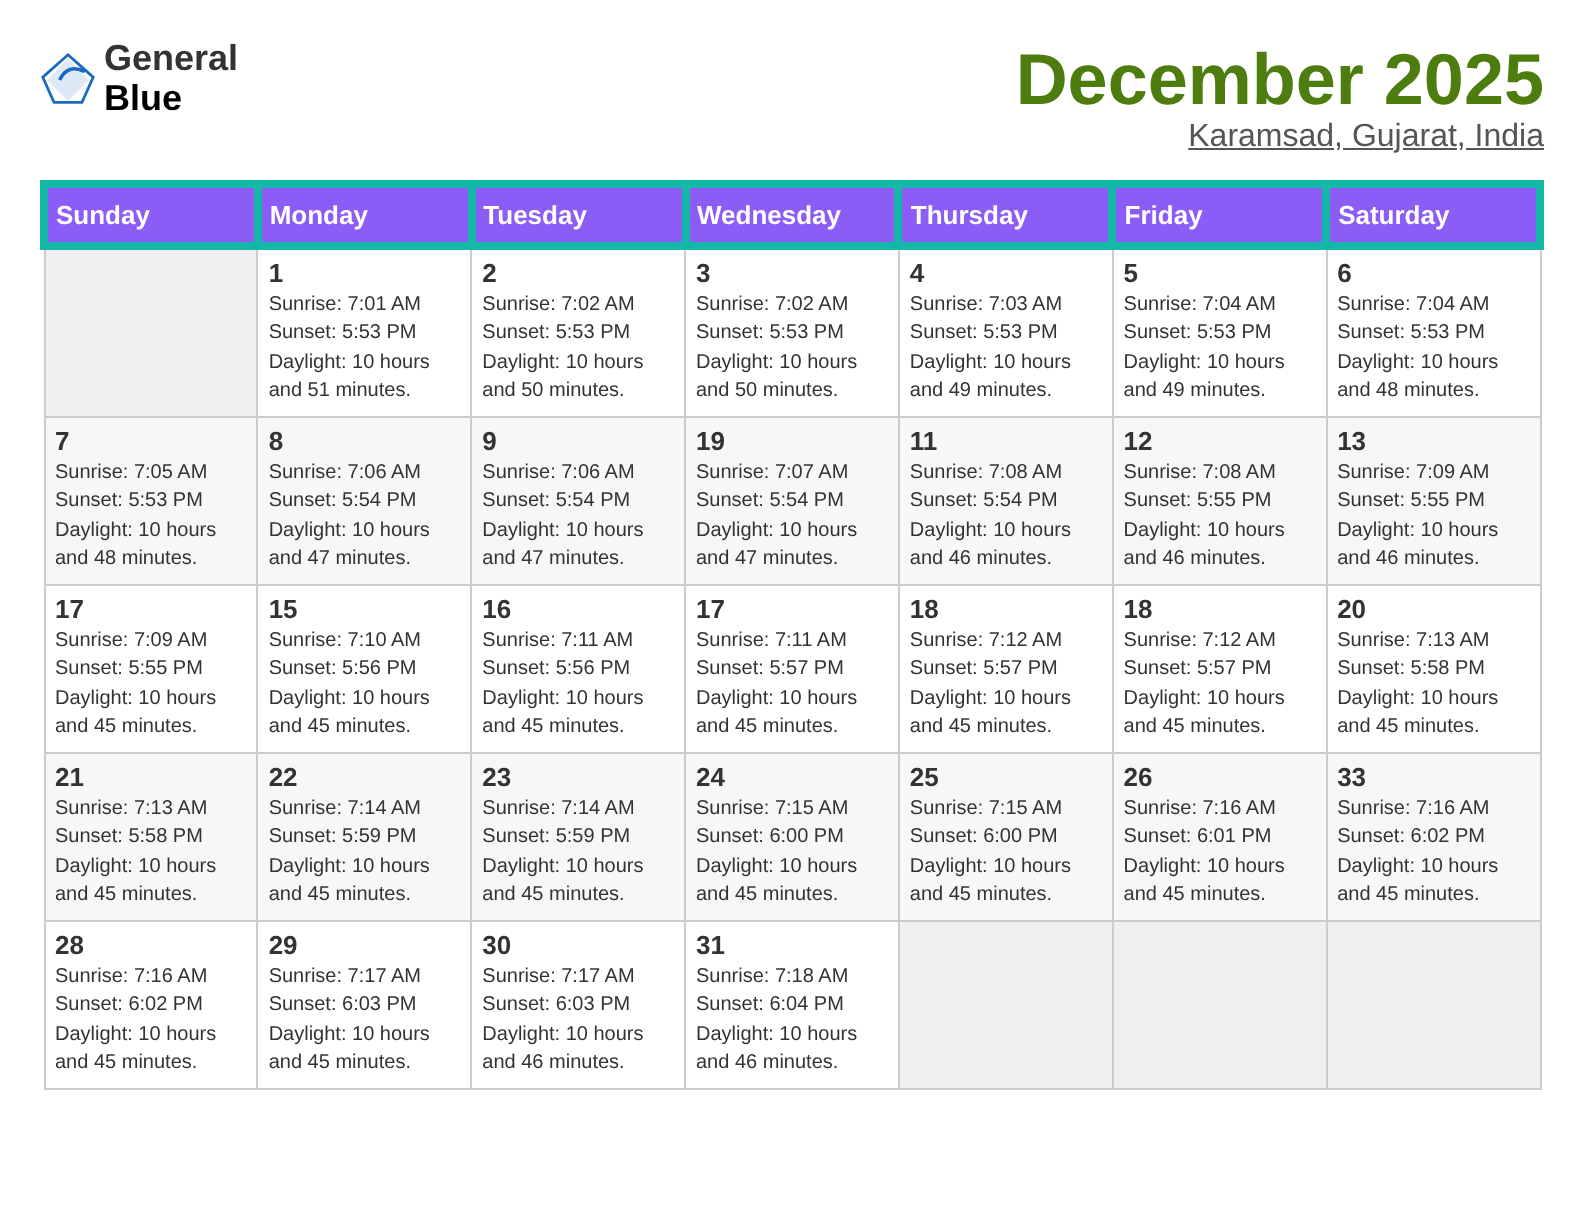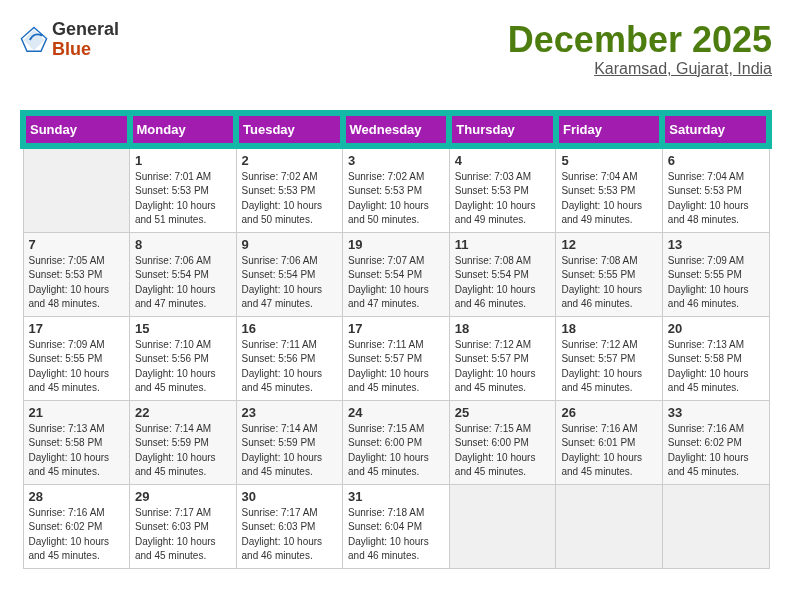--- a/index.html
+++ b/index.html
@@ -7,40 +7,40 @@
       font-family: Arial, sans-serif;
       background: #fff;
       width: 792px;
       min-height: 612px;
       padding: 20px;
     }
     .header {
       display: flex;
       justify-content: space-between;
       align-items: flex-start;
-      margin-bottom: 32px;
+      margin-bottom: 12px;
     }
     .logo {
       display: flex;
       align-items: center;
     }
     .logo-text {
       display: flex;
       flex-direction: column;
       line-height: 1.1;
     }
     .logo-general {
       font-size: 18px;
       font-weight: bold;
       color: #333;
     }
     .logo-blue {
       font-size: 18px;
       font-weight: bold;
-      color: #c2410c;
+      color: #000000;
     }
     .logo-icon {
       width: 28px;
       height: 28px;
       margin-right: 4px;
     }
     .title-block {
       text-align: right;
     }
     .month-title {
@@ -53,27 +53,27 @@
       font-size: 16px;
       color: #555;
       text-decoration: underline;
     }
     table {
       width: 100%;
       border-collapse: collapse;
       font-size: 11px;
     }
     thead th {
-      background-color: #a21caf;
+      background-color: #8b5cf6;
       color: #fff;
       padding: 6px 4px;
       text-align: left;
       font-size: 13px;
       font-weight: bold;
-      border: 6px solid #14b8a6;
+      border: 4px solid #14b8a6;
     }
     tbody td {
       border: 1px solid #ccc;
       vertical-align: top;
       padding: 4px 5px;
       width: 107px;
       min-height: 80px;
     }
     .day-num {
       font-size: 13px;

